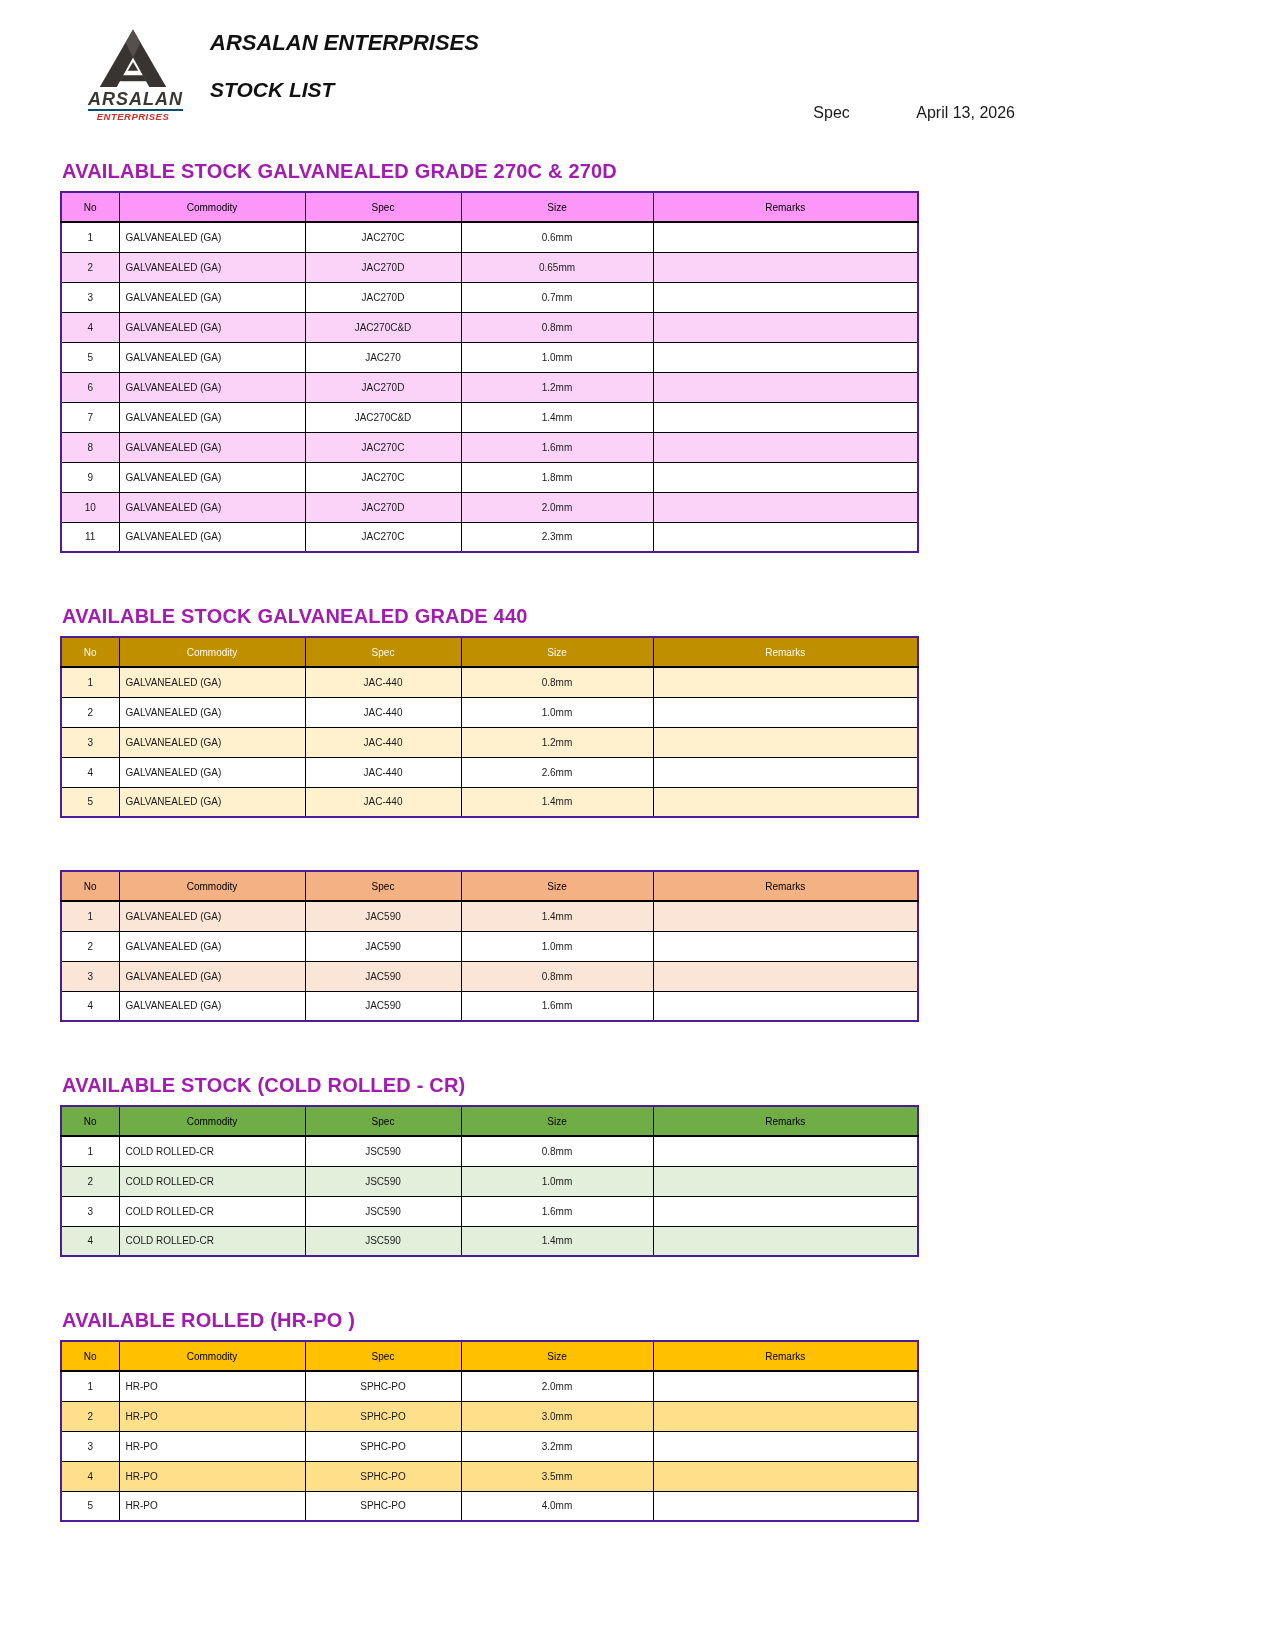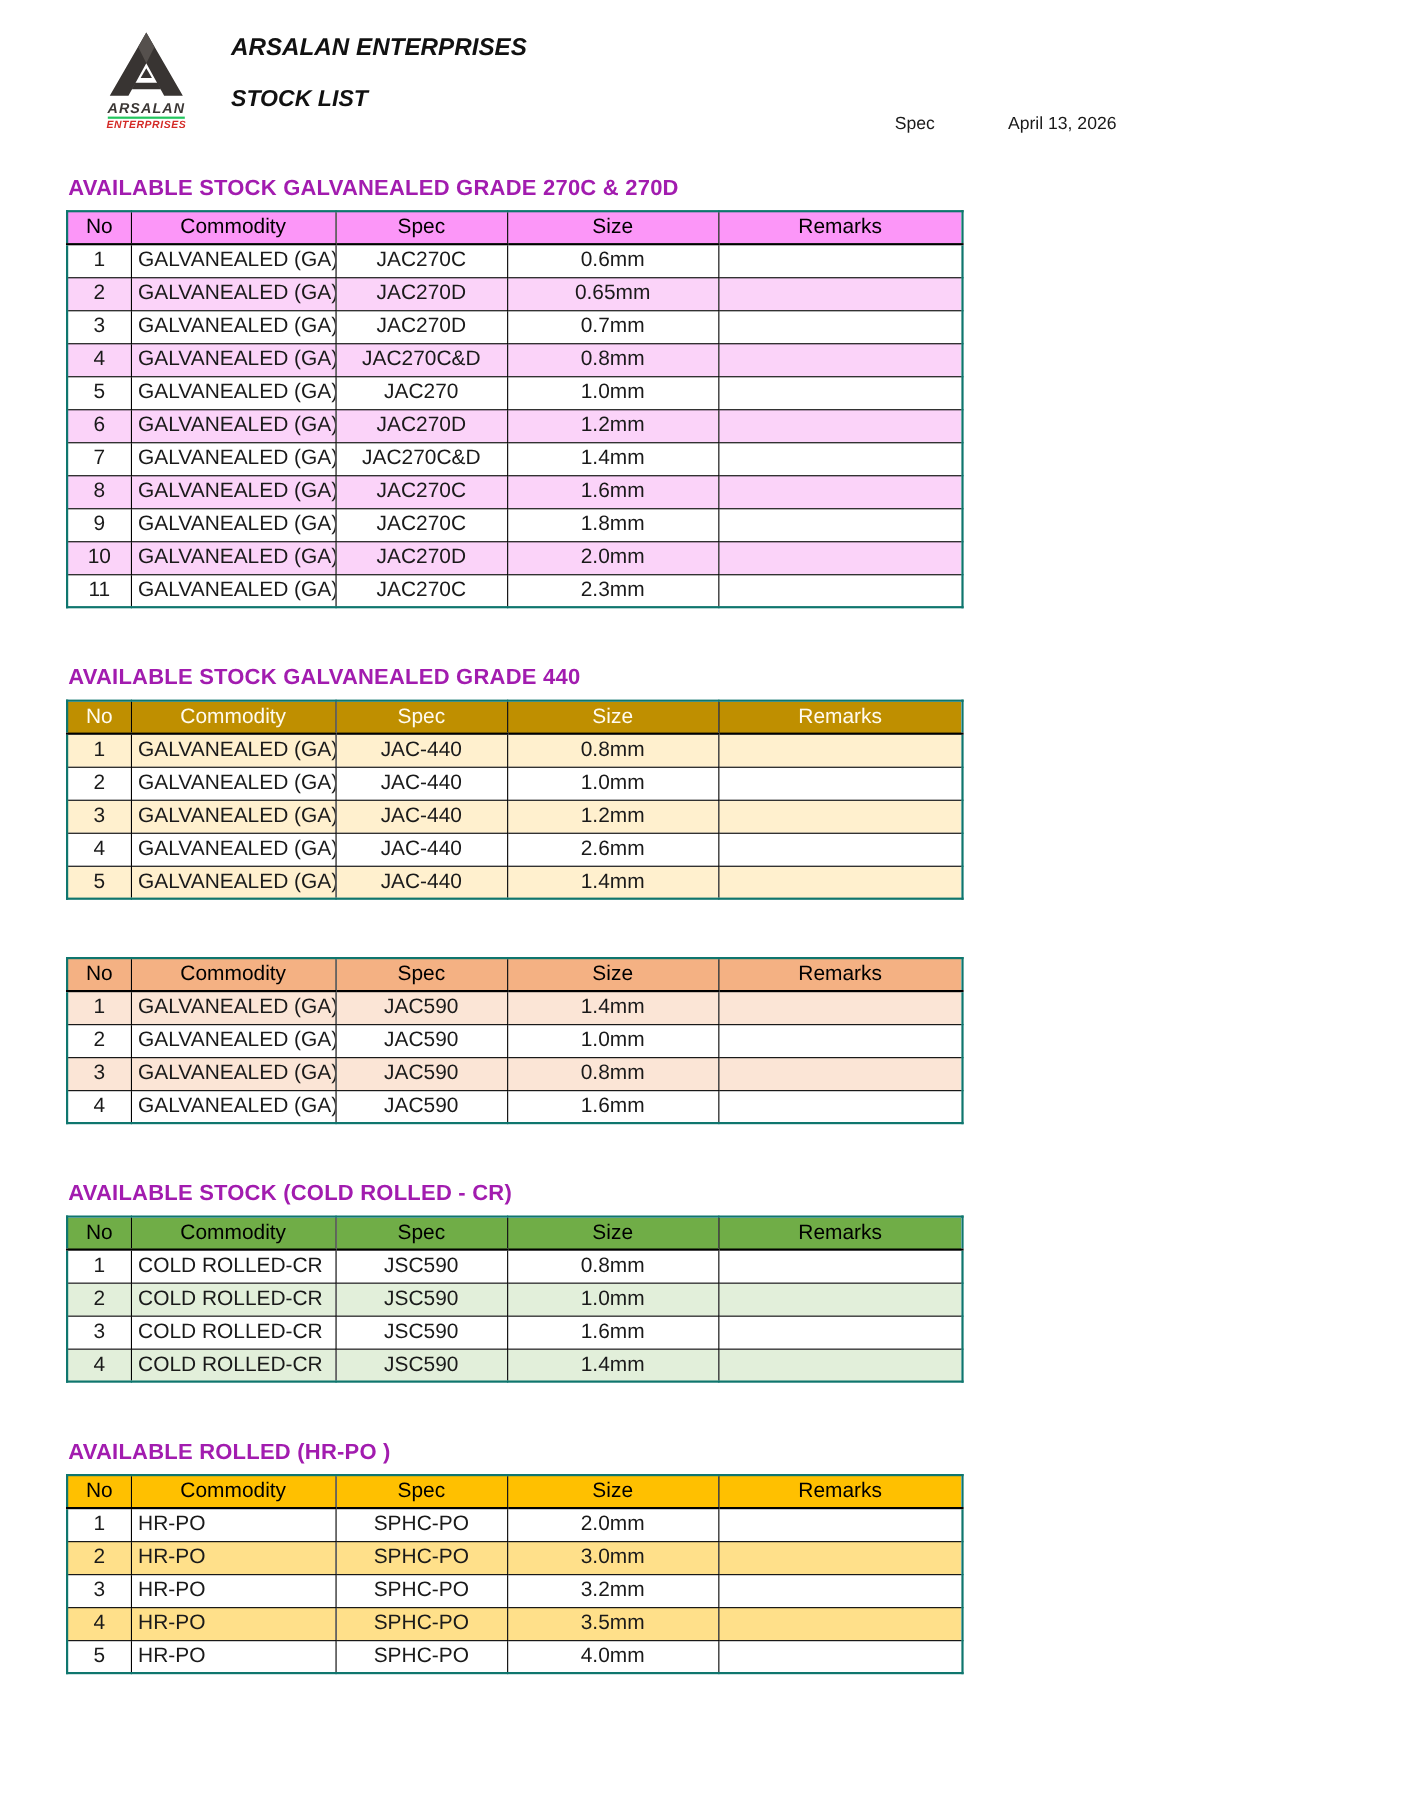--- a/index.html
+++ b/index.html
@@ -11,23 +11,23 @@
     position: relative;
     overflow: hidden;
   }
   .page { padding: 26px 60px 0 60px; }
 
   
   .doc-header { position: relative; height: 128px; }
   .logo { position: absolute; left: 28px; top: 2px; width: 90px; text-align: center; }
   .logo svg { display: block; margin: 0 auto; }
   .logo-brand {
-    font-weight: bold; font-style: italic; font-size: 13px; letter-spacing: 1px;
+    font-weight: bold; font-style: italic; font-size: 18px; letter-spacing: 1px;
     color: #3b3735; line-height: 1.0;
-    border-bottom: 2px solid #22c55e;
+    border-bottom: 2px solid #0c4a6e;
     display: inline-block; padding-bottom: 1px;
   }
   .logo-sub {
     font-weight: bold; font-style: italic; font-size: 9.5px; letter-spacing: 0.5px;
     color: #d42b27; line-height: 1.3;
   }
   .titles { position: absolute; left: 150px; top: 4px; }
   .company-name { font-style: italic; font-weight: bold; font-size: 22px; color: #111; }
   .doc-title { font-style: italic; font-weight: bold; font-size: 21px; color: #111; margin-top: 22px; }
   .date-row { position: absolute; right: 200px; top: 78px; font-size: 16px; }
@@ -38,22 +38,22 @@
   .section { margin-top: 52px; }
   .section:first-of-type { margin-top: 6px; }
   .section-title {
     font-weight: bold; font-size: 20px; color: #a21caf;
     margin: 0 0 8px 2px; letter-spacing: 0.2px;
   }
   table.stock-table {
     border-collapse: collapse;
     width: 813px;
     table-layout: fixed;
-    border: 2px solid #0f766e;
-    font-size: 19px;
+    border: 2px solid #4c1d95;
+    font-size: 10px;
   }
   .stock-table th, .stock-table td {
     border: 1px solid #000;
     height: 30px;
     padding: 0 6px;
     overflow: hidden; white-space: nowrap;
   }
   .stock-table thead th {
     background: var(--hdr-bg);
     color: var(--hdr-fg);
@@ -61,21 +61,21 @@
     text-align: center;
     border-bottom: 2px solid #000;
   }
   .stock-table td { text-align: center; background: #fff; }
   .stock-table td.cell-commodity { text-align: left; }
   .stock-table tr.banded td { background: var(--band-bg); }
   .col-no { width: 58px; }
   .col-commodity { width: 186px; }
   .col-spec { width: 156px; }
   .col-size { width: 192px; }
-  .col-remarks { width: 222px; }
+  .col-remarks { width: 265px; }
 </style>
 </head>
 <body>
 
 <div class="page">
 
   <div class="doc-header">
     <div class="logo">
       <span>
         <svg width="74" height="62" viewBox="0 0 100 84">

